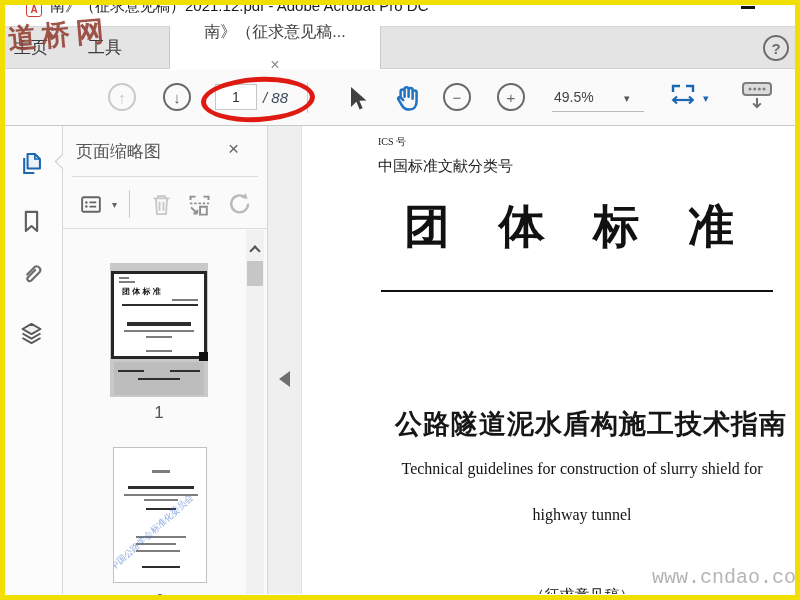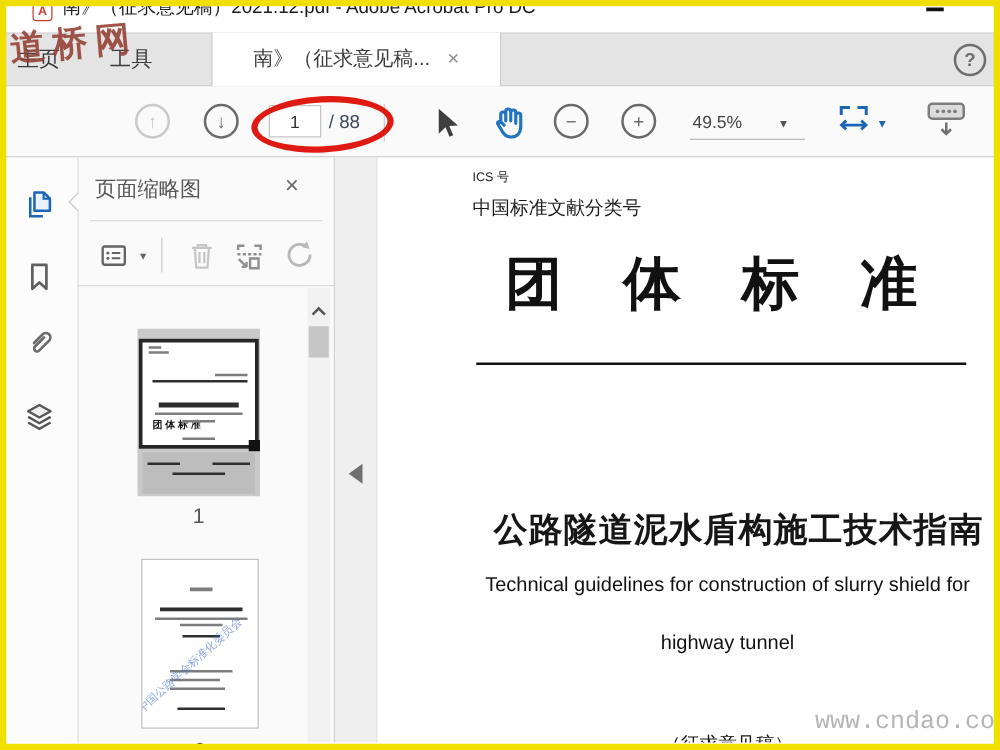--- a/index.html
+++ b/index.html
@@ -18,33 +18,33 @@
   #min-btn { left:741px; top:6px; width:14px; height:3px; background:#111; }
 
   
   #wm-topleft { left:8px; top:16px; z-index:60; font-family:"DejaVu Serif", serif; font-size:28px; font-weight:bold; color:rgba(146,62,48,0.88); letter-spacing:6px; transform:rotate(-5deg); pointer-events:none; }
 
   
   #tabbar { left:0; top:26px; width:800px; height:43px; background:#e4e4e4; border-top:1px solid #d6d6d6; border-bottom:1px solid #cfcfcf; }
   .tab-label { font-size:17px; color:#3b3b3b; }
   #tab-home { left:14px; top:36px; }
   #tab-tools { left:88px; top:36px; }
-  #tab-doc { left:169px; top:26px; width:232px; height:43px; background:#fff; border-left:1px solid #c9c9c9; border-right:1px solid #c9c9c9; display:flex; align-items:center; justify-content:center; gap:14px; }
+  #tab-doc { left:169px; top:26px; width:212px; height:43px; background:#fff; border-left:1px solid #c9c9c9; border-right:1px solid #c9c9c9; display:flex; align-items:center; justify-content:center; gap:14px;flex-direction:column; }
   #tab-doc .doc-label { font-size:16px; color:#3b3b3b; white-space:nowrap; }
   #tab-doc .tab-close { font-size:16px; color:#8a8a8a; line-height:1; }
   #help-btn { left:763px; top:35px; width:26px; height:26px; border:2px solid #6d6d6d; border-radius:50%; color:#6d6d6d; font-size:15px; font-weight:bold; display:flex; align-items:center; justify-content:center; }
 
   
   #toolbar { left:0; top:70px; width:800px; height:56px; background:#fafafa; border-bottom:1px solid #c9c9c9; }
   .circ { position:absolute; width:28px; height:28px; border-radius:50%; border:2px solid #6a6a6a; display:flex; align-items:center; justify-content:center; font-size:15px; color:#6a6a6a; background:transparent; }
   .circ.disabled { border-color:#c9c9c9; color:#c9c9c9; }
   #btn-prev { left:108px; top:83px; }
   #btn-next { left:163px; top:83px; }
   #page-input { left:215px; top:84px; width:42px; height:26px; background:#fff; border:1px solid #c6c6c6; font-size:14px; color:#333; text-align:center; line-height:24px; }
-  #page-total { left:263px; top:89px; font-size:15px; color:#3d4a5c; white-space:nowrap; }
+  #page-total { left:263px; top:89px; font-size:15px; color:#3d4a5c; white-space:nowrap;font-style:italic; }
   #red-ellipse { left:201px; top:77px; width:114px; height:45px; border:5px solid #de1a12; border-radius:50%; transform:rotate(-3deg); z-index:40; pointer-events:none; }
   .vsep { position:absolute; width:1px; height:30px; background:#cccccc; }
   #sep-1 { left:307px; top:83px; }
   #ptr-tool { left:345px; top:85px; }
   #hand-tool { left:391px; top:82px; }
   #btn-zoomout { left:443px; top:83px; }
   #btn-zoomin { left:497px; top:83px; }
   #zoom-combo { left:552px; top:86px; width:92px; height:26px; border-bottom:1px solid #b9b9b9;text-decoration:underline; }
   #zoom-value { position:absolute; left:2px; top:3px; font-size:14px; color:#444; }
   #zoom-caret { position:absolute; left:72px; top:6px; font-size:11px; color:#555; }
@@ -66,38 +66,38 @@
   #opt-caret { left:112px; top:199px; font-size:10px; color:#646464; }
   #panel-sep { left:129px; top:190px; height:28px; }
 
   
   #thumb1-hl { left:110px; top:263px; width:98px; height:134px; background:#c9c9c9; }
   #thumb1-view { left:111px; top:271px; width:96px; height:88px; background:#fff; border:3px solid #262626; }
   #thumb1-handle { left:199px; top:352px; width:9px; height:9px; background:#111; }
   #thumb1-rest { left:114px; top:362px; width:90px; height:33px; background:#bdbdbd; }
   .mini-bar { position:absolute; background:#7d7d7d; }
   .mini-bar.dark { background:#2e2e2e; }
-  #thumb1-chars { position:absolute; left:8px; top:12px; width:74px; display:flex; justify-content:space-between; font-size:8px; font-weight:bold; color:#111;margin-top:48px; }
+  #thumb1-chars { position:absolute; left:8px; top:12px; width:74px; display:flex; justify-content:space-between; font-size:8px; font-weight:bold; color:#111; }
   #thumb1-label { left:110px; top:403px; width:98px; text-align:center; font-size:17px; color:#555; }
   #thumb2 { left:113px; top:447px; width:94px; height:136px; background:#fff; border:1px solid #c2c2c2; overflow:hidden; }
   #thumb2-wm { position:absolute; left:-16px; top:78px; font-size:9px; color:rgba(62,110,205,0.6); transform:rotate(-42deg); white-space:nowrap; }
   #thumb2-label { left:113px; top:591px; width:94px; text-align:center; font-size:14px; color:#555; }
 
   
   #pscroll-track { left:246px; top:230px; width:18px; height:364px; background:#f1f1f1; }
   #pscroll-up { left:251px; top:247px; width:8px; height:8px; border-top:2px solid #555; border-left:2px solid #555; transform:rotate(45deg); }
   #pscroll-thumb { left:247px; top:261px; width:16px; height:25px; background:#c6c6c6; }
 
   
   #gutter { left:268px; top:126px; width:34px; height:468px; background:#efefef; border-right:1px solid #e0e0e0; }
   #collapse-arrow { left:279px; top:371px; width:0; height:0; border-top:8px solid transparent; border-bottom:8px solid transparent; border-right:11px solid #6f6f6f; }
 
   
   #docarea { left:302px; top:126px; width:498px; height:468px; background:#fff; overflow:hidden; }
-  .serif { font-family:Liberation Sans, sans-serif; }
+  .serif { font-family:Liberation Serif, serif; }
   #doc-ics { left:76px; top:9px; font-size:10px; color:#1a1a1a; }
   #doc-class { left:76px; top:31px; font-size:15px; color:#1a1a1a; }
   #doc-chars { left:102px; top:70px; width:330px; display:flex; justify-content:space-between; font-size:46px; font-weight:600; color:#111; }
   #doc-code { left:168px; top:138px; width:300px; text-align:right; font-size:15px; color:#111; }
   #doc-code u { text-decoration:underline; }
   #doc-hline { left:79px; top:164px; width:392px; height:2px; background:#111; }
   #doc-title-zh { left:93px; top:280px; width:370px; text-align:center; font-size:27px; font-weight:600; letter-spacing:1px; color:#161616; white-space:nowrap; }
   #doc-title-en1 { left:60px; top:334px; width:440px; text-align:center; font-size:16px; color:#111; white-space:nowrap; }
   #doc-title-en2 { left:60px; top:380px; width:440px; text-align:center; font-size:16px; color:#111; }
   #doc-draft { left:150px; top:460px; width:260px; text-align:center; font-size:15px; color:#111; }

